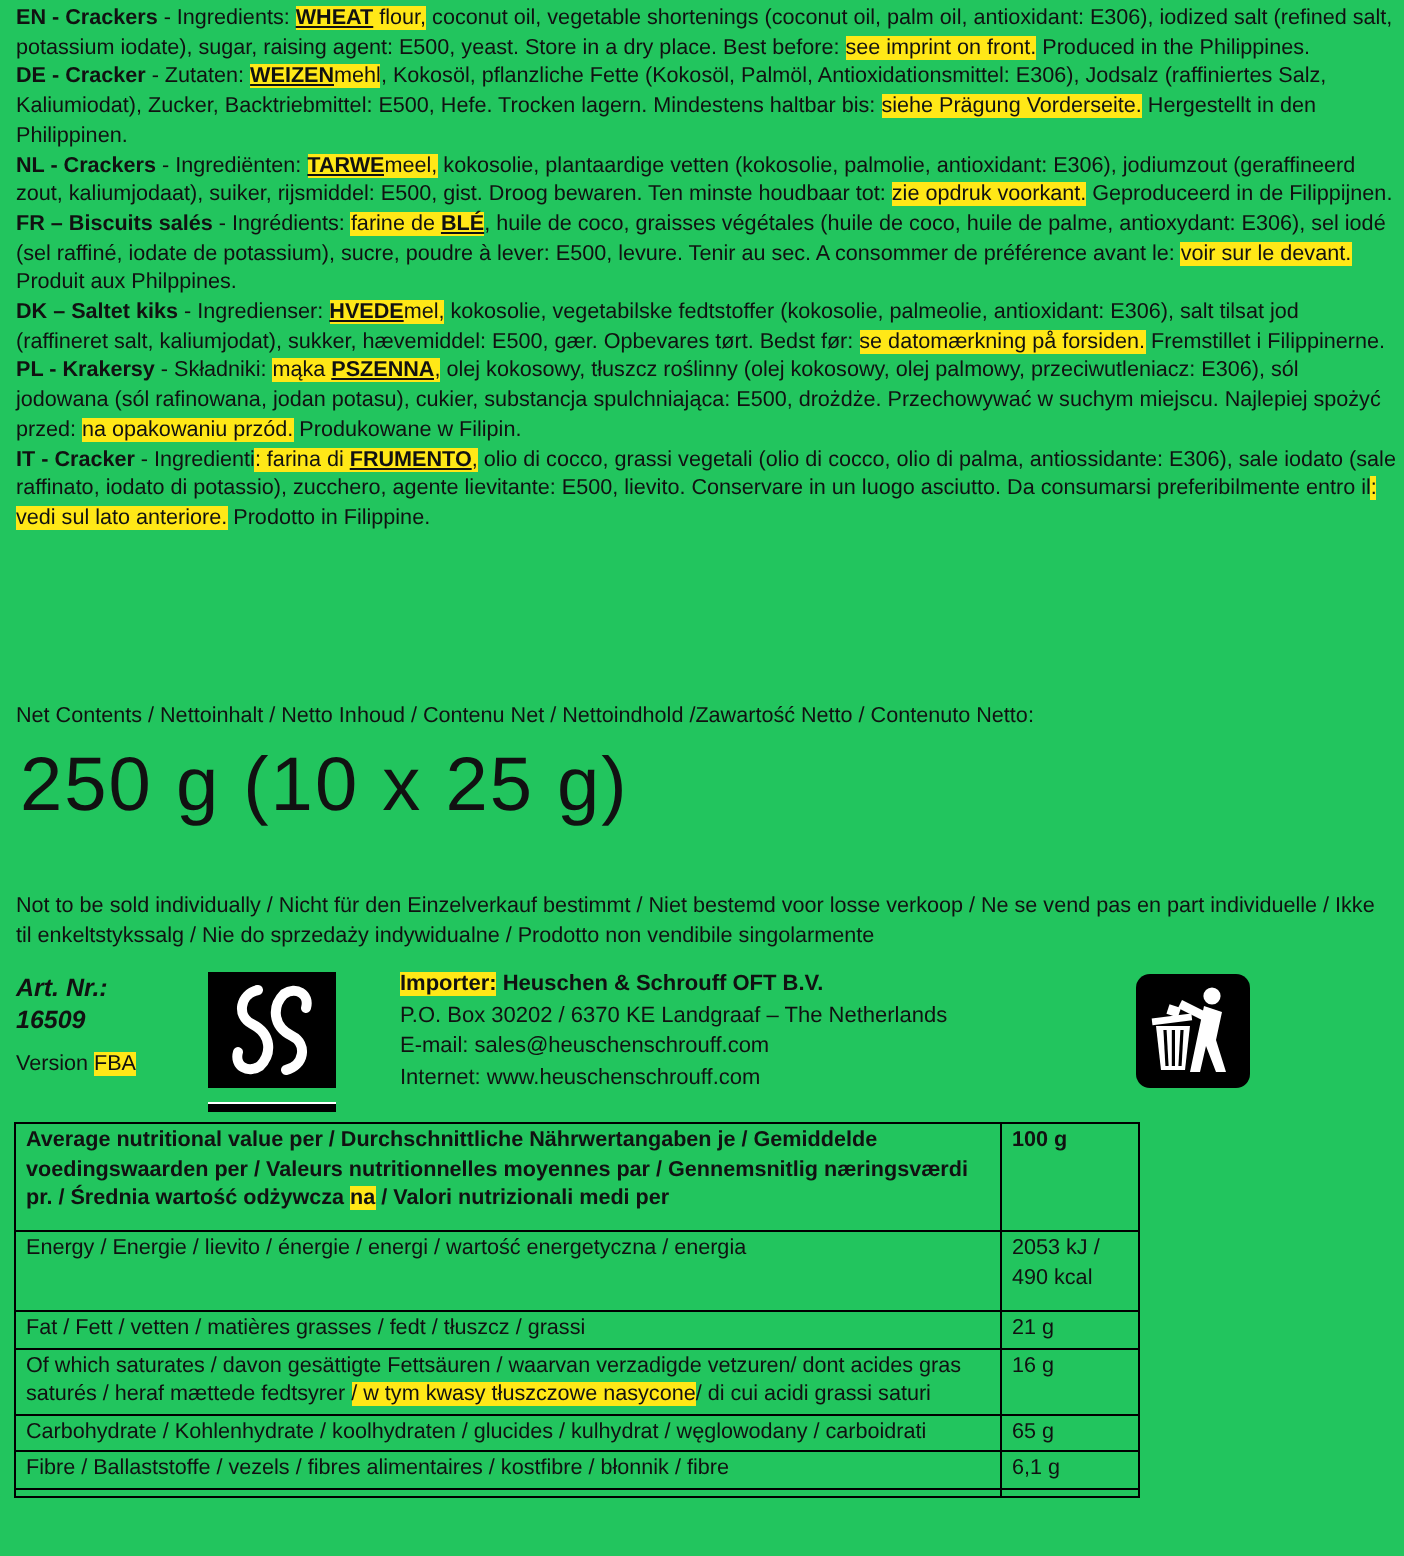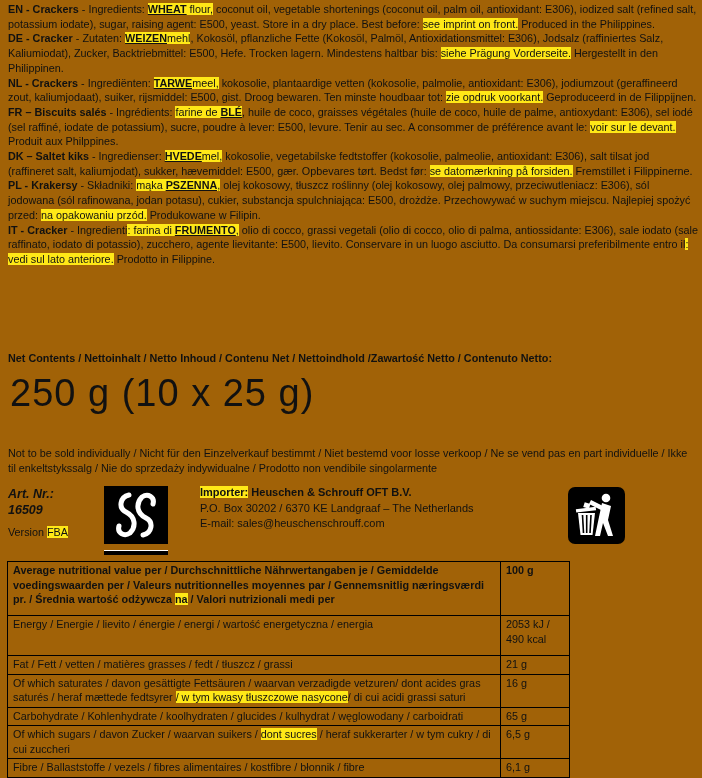--- a/index.html
+++ b/index.html
@@ -1,23 +1,23 @@
 <!DOCTYPE html>
 <html><head>
 <meta charset="utf-8">
 <style>
   html,body{margin:0;padding:0;background:#fff;}
-  .page{position:relative;width:702px;height:778px;overflow:hidden;background:#a16207;
+  .page{position:relative;width:702px;height:778px;overflow:hidden;background:#22c55e;
         font-family:"Liberation Sans","DejaVu Sans",sans-serif;color:#111;}
   .ingredients{position:absolute;top:2px;left:8px;right:4px;font-size:10.8px;line-height:14.7px;}
   .ingredients p{margin:0;}
   .b{font-weight:bold;}
   .u{text-decoration:underline;}
   .h{background:#ffe817;}
-  .net-line{position:absolute;top:352px;left:8px;right:4px;font-size:10.8px;font-weight:bold;}
+  .net-line{position:absolute;top:352px;left:8px;right:4px;font-size:10.8px;}
   .qty{position:absolute;top:372px;left:10px;font-size:38px;font-weight:normal;letter-spacing:1px;}
   .noind{position:absolute;top:446px;left:8px;right:4px;font-size:10.8px;line-height:14.7px;}
   .artblk{position:absolute;top:486px;left:8px;font-size:10.8px;}
   .artblk .big{font-size:12.5px;font-weight:bold;line-height:16px;font-style:italic;}
   .artblk .ver{margin-top:8px;}
   .logo{position:absolute;top:486px;left:104px;width:64px;}
   .logo .bar{height:4px;background:#000;margin-top:2px;border-top:1px solid #fff;}
   .imp{position:absolute;top:485px;left:200px;width:360px;font-size:11px;line-height:15.5px;}
   .tidy{position:absolute;top:487px;left:568px;width:57px;height:57px;}
   table.nut{position:absolute;top:561px;left:7px;width:556px;border-collapse:collapse;
@@ -64,20 +64,21 @@
         <path d="M39 49 C48 47 50 36 42 32 C32 27 32 17 38 11 C44 7 51 11 49 18"></path>
       </g>
     </svg>
     <div class="bar"></div>
   </div>
 
   <div class="imp">
     <div><span class="b h">Importer:</span><span class="b"> Heuschen &amp; Schrouff OFT B.V.</span></div>
     <div>P.O. Box 30202 / 6370 KE Landgraaf – The Netherlands</div>
     <div>E-mail: sales@heuschenschrouff.com</div>
+    <div>Internet: www.heuschenschrouff.com</div>
   </div>
 
   <div class="tidy">
     <svg width="57" height="57" viewBox="0 0 57 57">
       <rect width="57" height="57" rx="7" fill="#000"></rect>
       <circle cx="38" cy="11" r="4.3" fill="#fff"></circle>
       <path d="M34 16 L43 19 L40 33 L45 49 L40 49 L35 36 L32 49 L27 49 L31 30 Z" fill="#fff"></path>
       <path d="M35 19 L23 13 L21 17 L33 23 Z" fill="#fff"></path>
       <rect x="16" y="16" width="6" height="5" fill="#fff" transform="rotate(18 19 18)"></rect>
       <path d="M10 26 h17 l-2.5 22 h-12 Z" fill="#fff"></path>
@@ -115,26 +116,20 @@
             <div>16 g</div>
           </td>
         </tr>
         <tr>
           <td class="lbl"><span>Carbohydrate / Kohlenhydrate / koolhydraten / glucides / kulhydrat / węglowodany / carboidrati</span></td>
           <td class="val">
             <div>65 g</div>
           </td>
         </tr>
         <tr>
-          <td class="lbl"><span>Of which sugars / davon Zucker / waarvan suikers / </span><span class="h">dont sucres</span><span> / heraf sukkerarter / w tym cukry / di cui zuccheri</span></td>
-          <td class="val">
-            <div>6,5 g</div>
-          </td>
-        </tr>
-        <tr>
           <td class="lbl"><span>Fibre / Ballaststoffe / vezels / fibres alimentaires / kostfibre / błonnik / fibre</span></td>
           <td class="val">
             <div>6,1 g</div>
           </td>
         </tr>
         <tr>
           <td class="lbl"></td>
           <td class="val"></td>
         </tr>
       </tbody>

